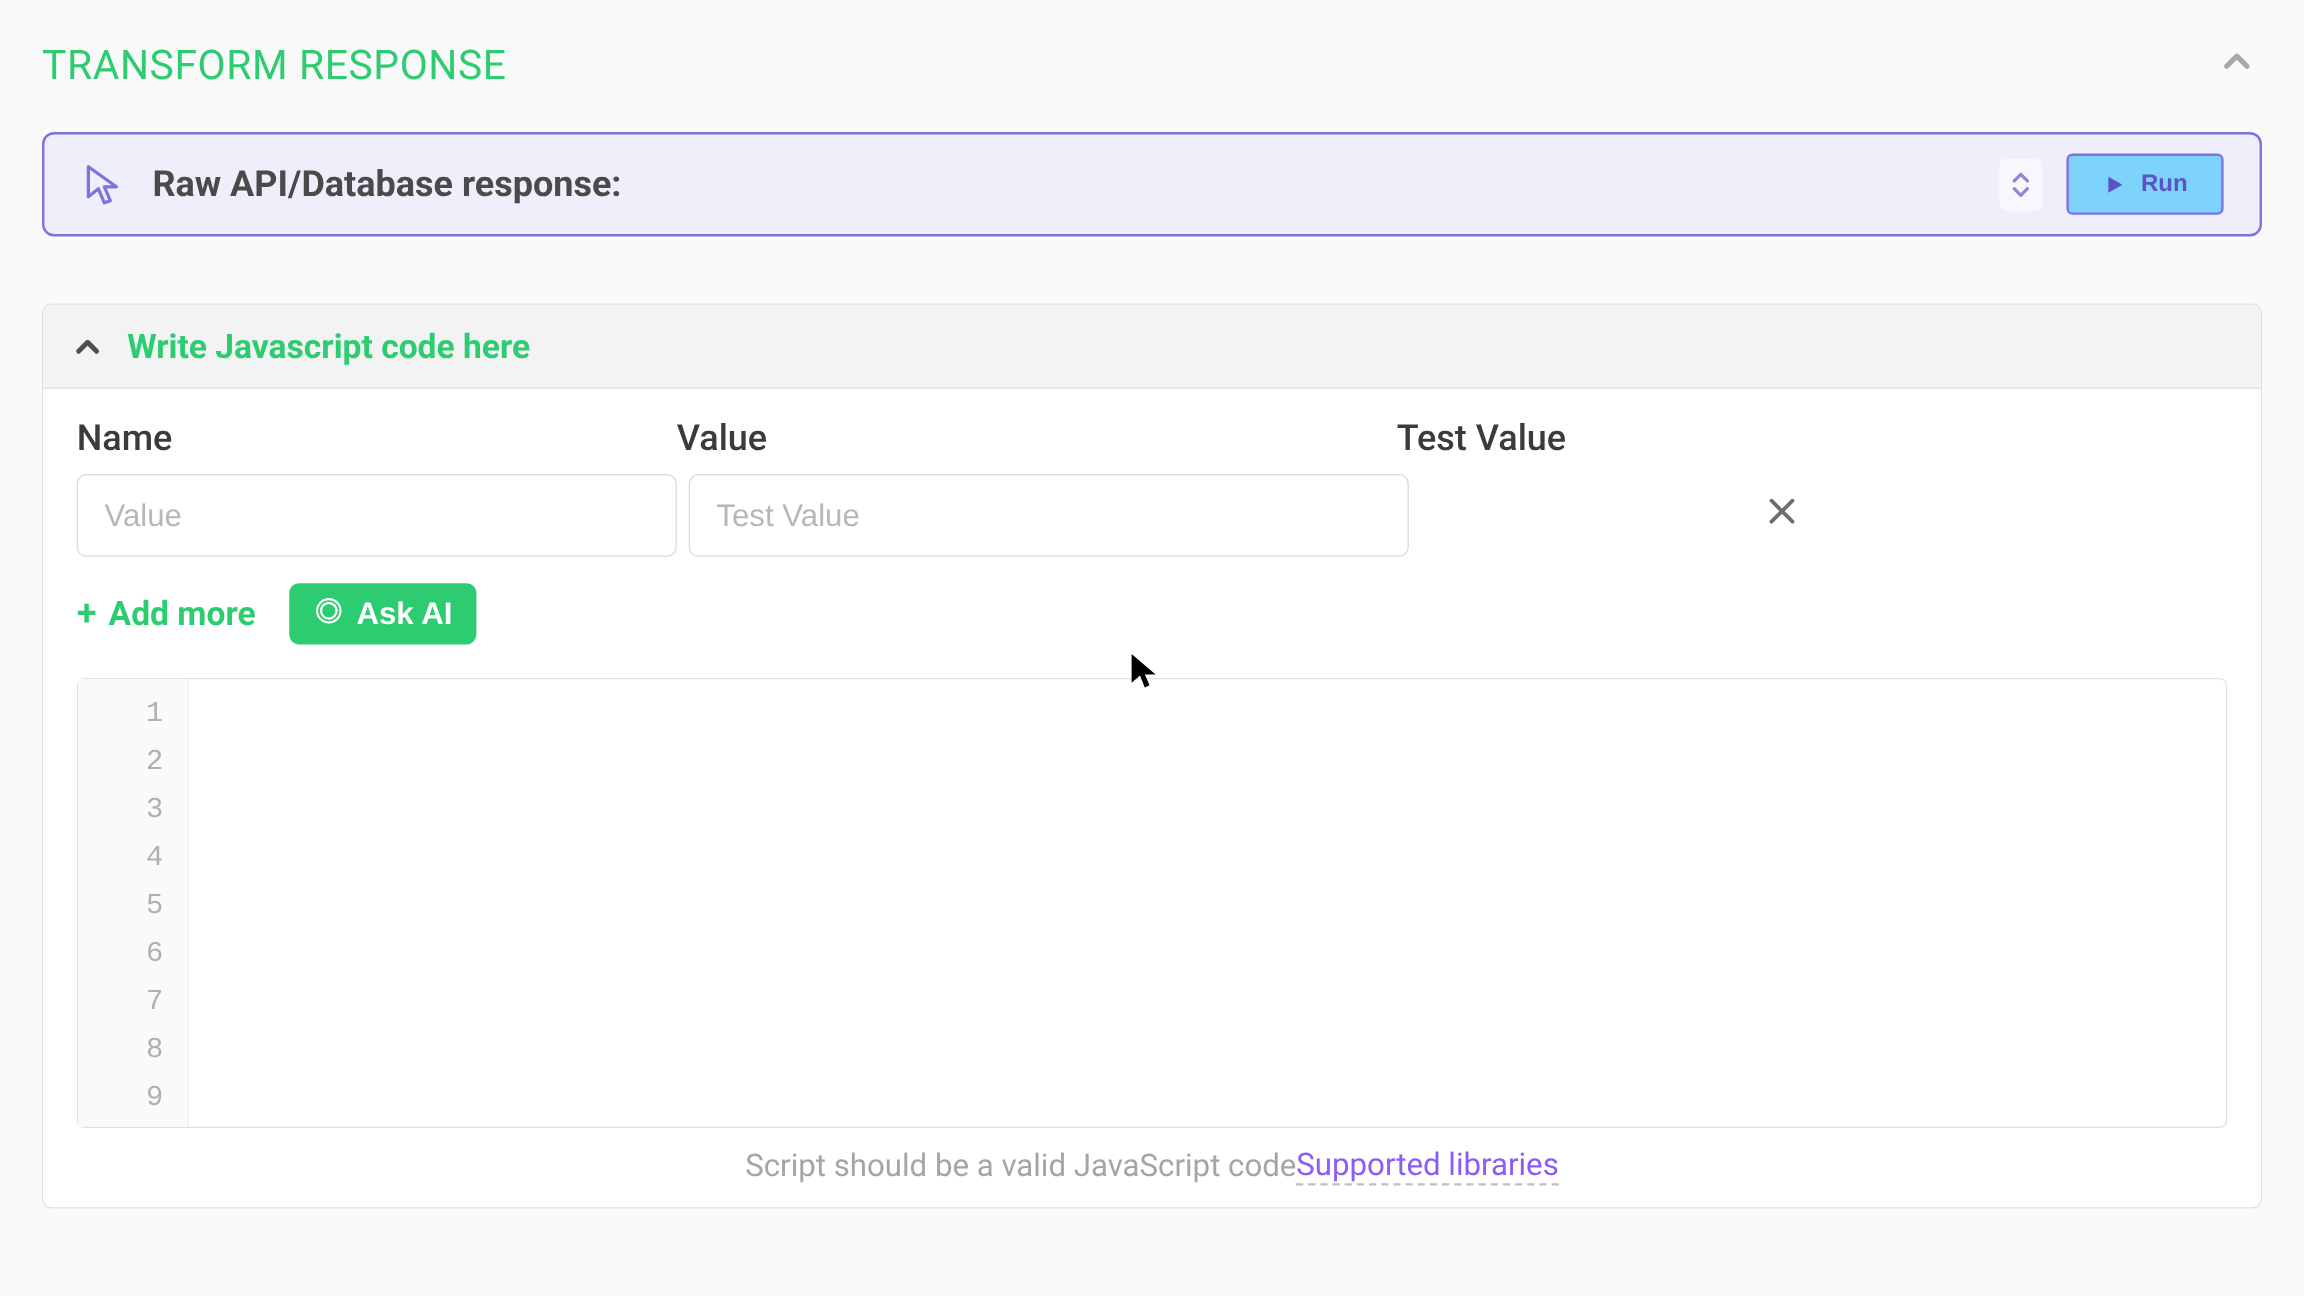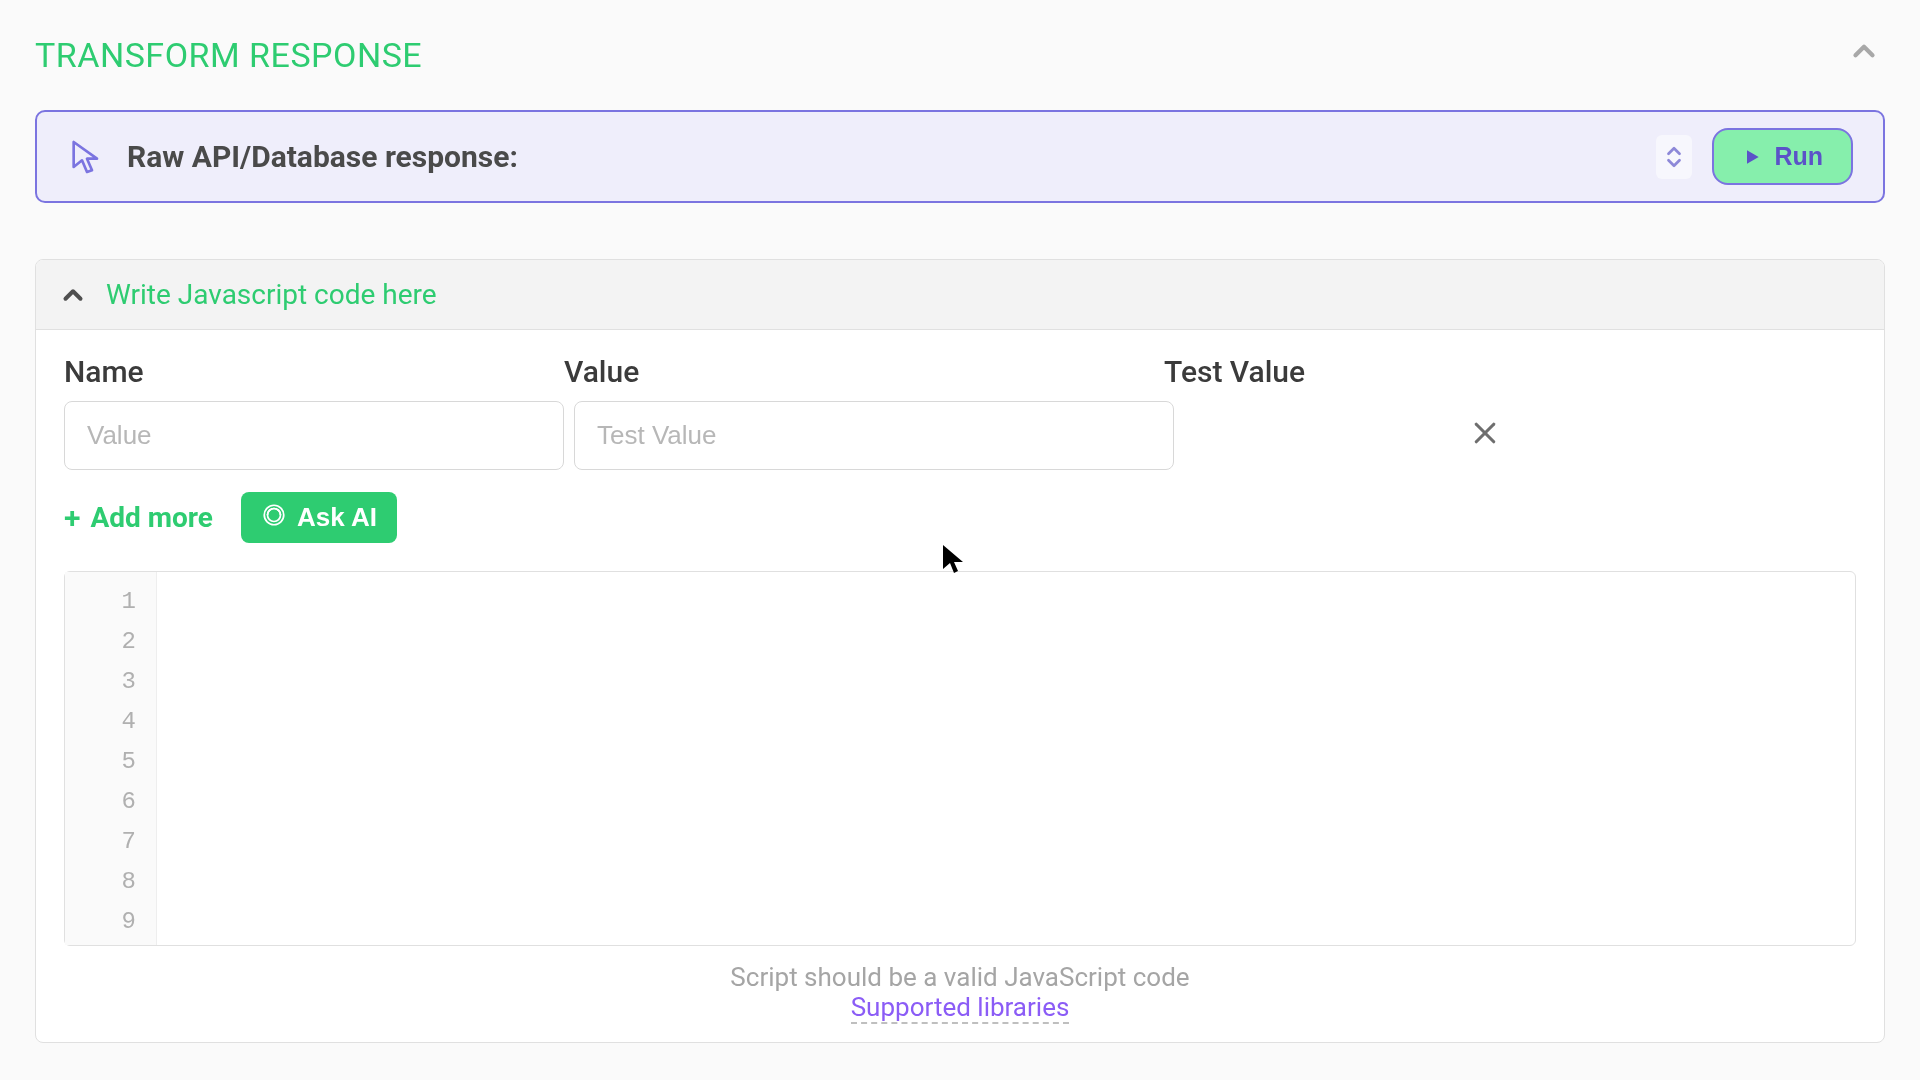--- a/index.html
+++ b/index.html
@@ -62,25 +62,25 @@
     flex-direction: column;
     align-items: center;
     justify-content: center;
     cursor: pointer;
     color: #8d88d8;
     gap: 0;
   }
   .expand-toggle svg { display: block; }
   .run-button {
     border: 2px solid #7b74e0;
-    background: #86efac;
+    background: #7dd3fc;
     color: #5b52c8;
-    border-radius: 16px;
+    border-radius: 5px;
     padding: 12px 28px;
-    font-size: 25px;
+    font-size: 20px;
     font-weight: 700;
     display: flex;
     align-items: center;
     gap: 12px;
     cursor: pointer;
   }
   .run-button svg { width: 20px; height: 20px; }
 
   .code-panel {
     border: 1px solid #e0e0e0;
@@ -97,21 +97,21 @@
     gap: 18px;
   }
   .code-panel-header .chevron {
     color: #4f4f4f;
     width: 30px;
     height: 30px;
   }
   .code-panel-title {
     color: #2ecc71;
     font-size: 28px;
-    font-weight: 400;
+    font-weight: 700;
   }
 
   .vars-section {
     padding: 24px 28px 10px 28px;
   }
   .vars-headers {
     display: grid;
     grid-template-columns: 500px 600px 1fr 60px;
     margin-bottom: 12px;
   }
@@ -193,21 +193,20 @@
     min-width: 92px;
   }
   .gutter div { line-height: 40px; }
   .code-area { flex: 1; }
 
   .footer {
     display: flex;
     justify-content: center;
     align-items: center;
     padding: 16px 28px 18px 28px;
-    flex-direction: column;
   }
   .footer-msg {
     color: #a5a5a5;
     font-size: 26px;
   }
   .supported-link {
     color: #8b5cf6;
     font-size: 26px;
     border-bottom: 2px dashed #bfbfbf;
     cursor: pointer;

